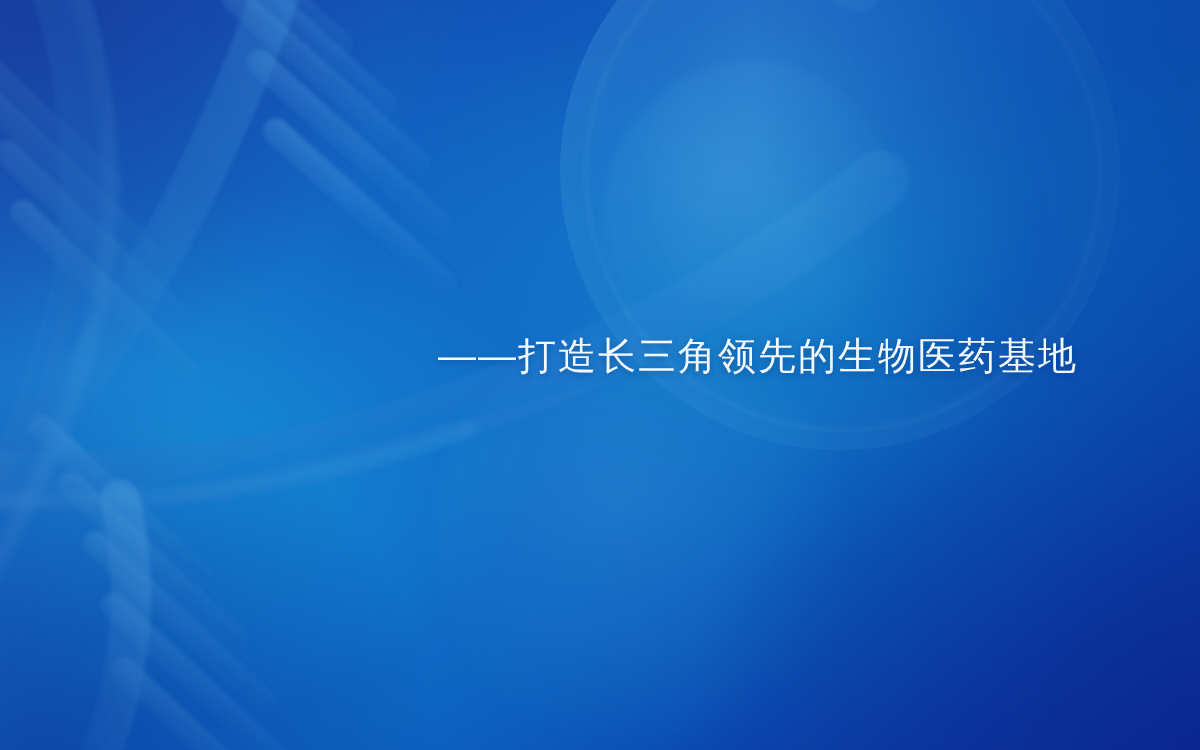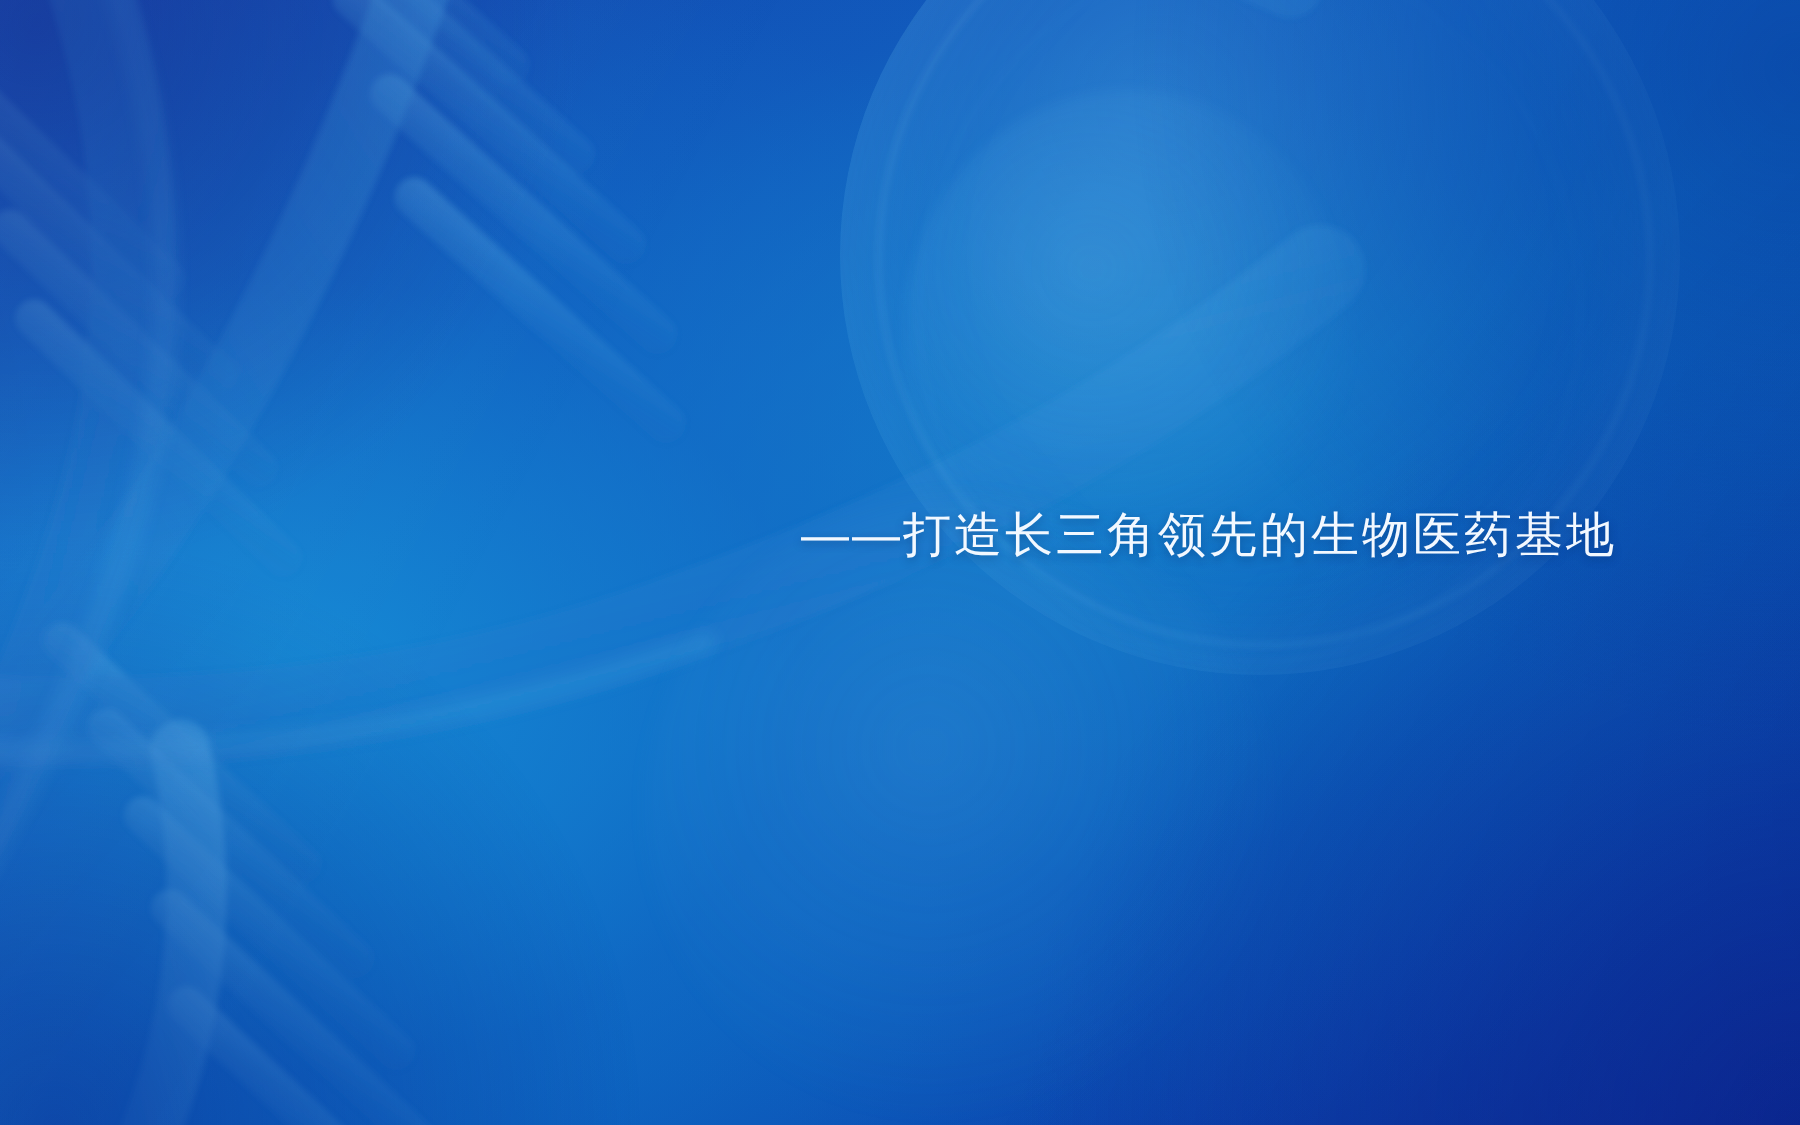--- a/index.html
+++ b/index.html
@@ -114,21 +114,21 @@
     font-weight: 400;
     letter-spacing: 6px;
     line-height: 82px;
     text-indent: 6px;
     white-space: nowrap;
     text-shadow: 0 2px 7px rgba(4,30,90,0.40), 0 0 1px rgba(10,50,120,0.5);
   }
   .slide-subtitle {
     margin: 14px 0 0 0;
     color: #f2f8ff;
-    font-size: 32px;
+    font-size: 38px;
     font-weight: 300;
     letter-spacing: 2px;
     line-height: 48px;
     text-indent: 2px;
     white-space: nowrap;
     text-shadow: 0 2px 6px rgba(4,30,90,0.36);
   }
 
   
   .bg-sheen {

